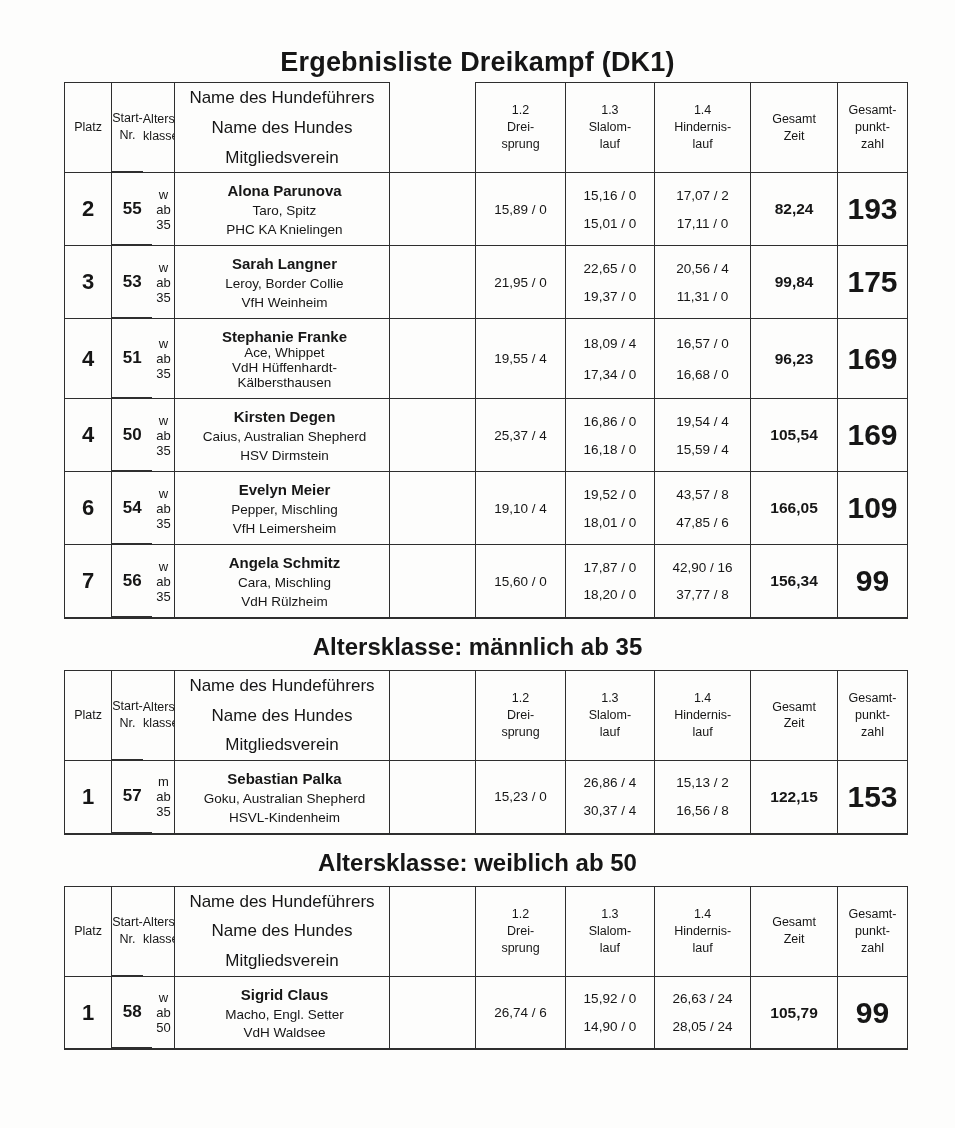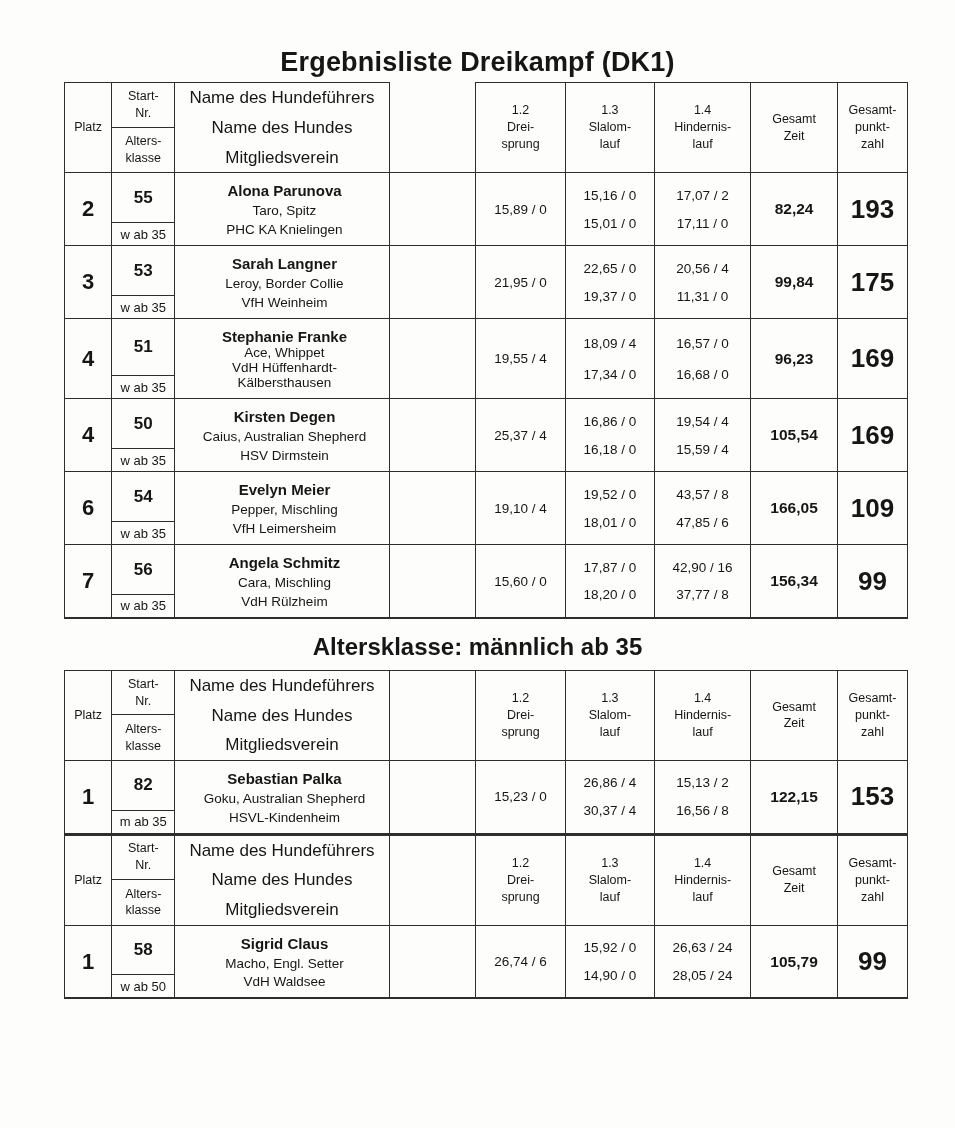--- a/index.html
+++ b/index.html
@@ -41,34 +41,34 @@
 
   thead th {
     height: 72px;
     font-weight: normal; font-size: 12.5px; line-height: 1.35;
     text-align: center; vertical-align: middle;
   }
   .pre { white-space: pre-line; }
   th.c-name { line-height: 1.75; font-size: 17px; }
 
   
-  .fraction { display: flex; flex-direction: column; height: 100%; }
+  .fraction { display: flex; flex-direction: row; height: 100%; }
   .fraction .frac-top {
     flex: 1 1 50%; display: flex; align-items: center; justify-content: center;
     border-bottom: 1px solid #2e2e2e;
   }
   .fraction .frac-bottom {
     flex: 1 1 50%; display: flex; align-items: center; justify-content: center;
   }
 
   tbody td { height: 73px; vertical-align: middle; text-align: center; }
 
   td.c-platz .platz { font-size: 22px; font-weight: bold; }
 
-  td.c-startnr .cellwrap { display: flex; flex-direction: column; height: 100%; }
+  td.c-startnr .cellwrap { display: flex; flex-direction: row; height: 100%; }
   td.c-startnr .startnr {
     flex: 1 1 auto; display: flex; align-items: center; justify-content: center;
     font-size: 17px; font-weight: bold;
     border-bottom: 1px solid #2e2e2e;
   }
   td.c-startnr .klasse {
     flex: 0 0 22px; display: flex; align-items: center; justify-content: center;
     font-size: 13px;
   }
 
@@ -78,21 +78,21 @@
   }
   td.c-name .fuehrer { font-size: 15px; font-weight: bold; }
   td.c-name .hund, td.c-name .verein { font-size: 13.5px; }
 
   td.c-run { font-size: 13.5px; }
   td.c-run .stack {
     display: flex; flex-direction: column; justify-content: space-around;
     height: 100%; padding: 8px 0;
   }
   td.c-zeit { font-size: 15.5px; font-weight: bold; }
-  td.c-punkte { font-size: 26px; font-weight: bold; }
+  td.c-punkte { font-size: 30px; font-weight: bold; }
 </style>
 </head>
 <body>
 
 <div class="page">
   <h1 class="doc-title">Ergebnisliste Dreikampf (DK1)</h1>
   <div id="sections">
   <div class="section">
     <table class="results-table">
       <colgroup>
@@ -408,21 +408,21 @@
 zahl</th>
         </tr>
       </thead>
       <tbody>
   <tr class="result-row">
     <td class="c-platz">
       <span class="platz">1</span>
     </td>
     <td class="c-startnr">
       <div class="cellwrap">
-        <div class="startnr">82</div>
+        <div class="startnr">57</div>
         <div class="klasse">m ab 35</div>
       </div>
     </td>
     <td class="c-name">
       <div class="cellwrap">
         <div class="fuehrer">Sebastian Palka</div>
         <div class="hund">Goku, Australian Shepherd</div>
         <div class="verein">HSVL-Kindenheim</div>
       </div>
     </td>
@@ -443,20 +443,21 @@
       </div>
     </td>
     <td class="c-zeit">122,15</td>
     <td class="c-punkte">153</td>
   </tr>
 </tbody>
     </table>
   </div>
 
   <div class="section">
+    <h2 class="section-heading">Altersklasse: weiblich ab 50</h2>
     <table class="results-table">
       <colgroup>
         <col style="width:5.6%">
             <col style="width:7.5%">
             <col style="width:25.4%">
         <col style="width:10.3%">
             <col style="width:10.6%">
             <col style="width:10.6%">
         <col style="width:11.4%">
             <col style="width:10.3%">

